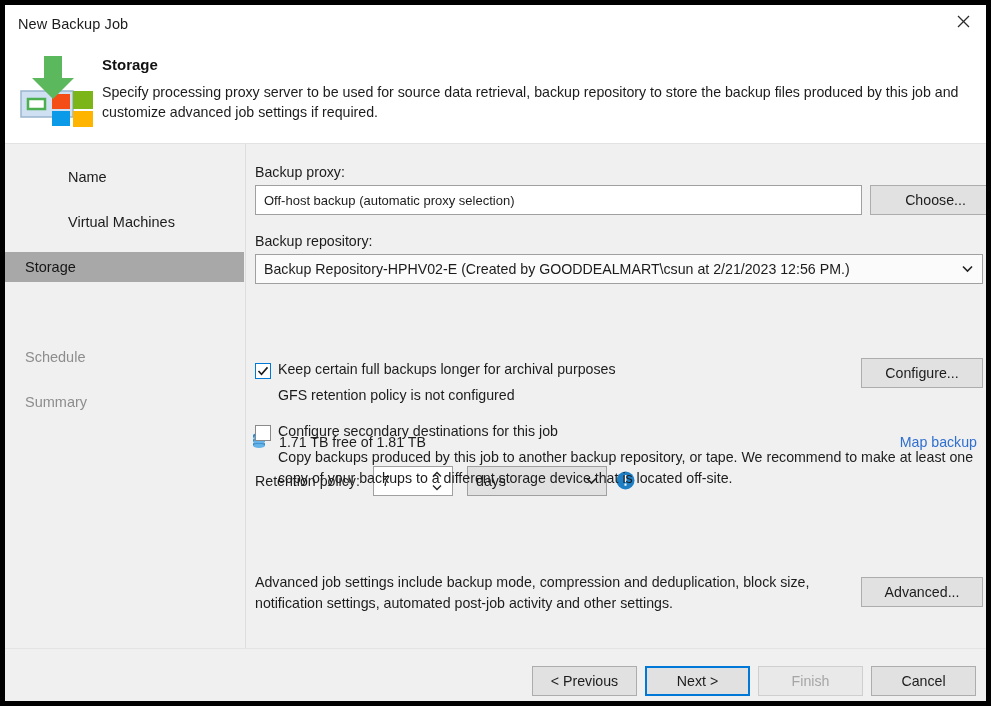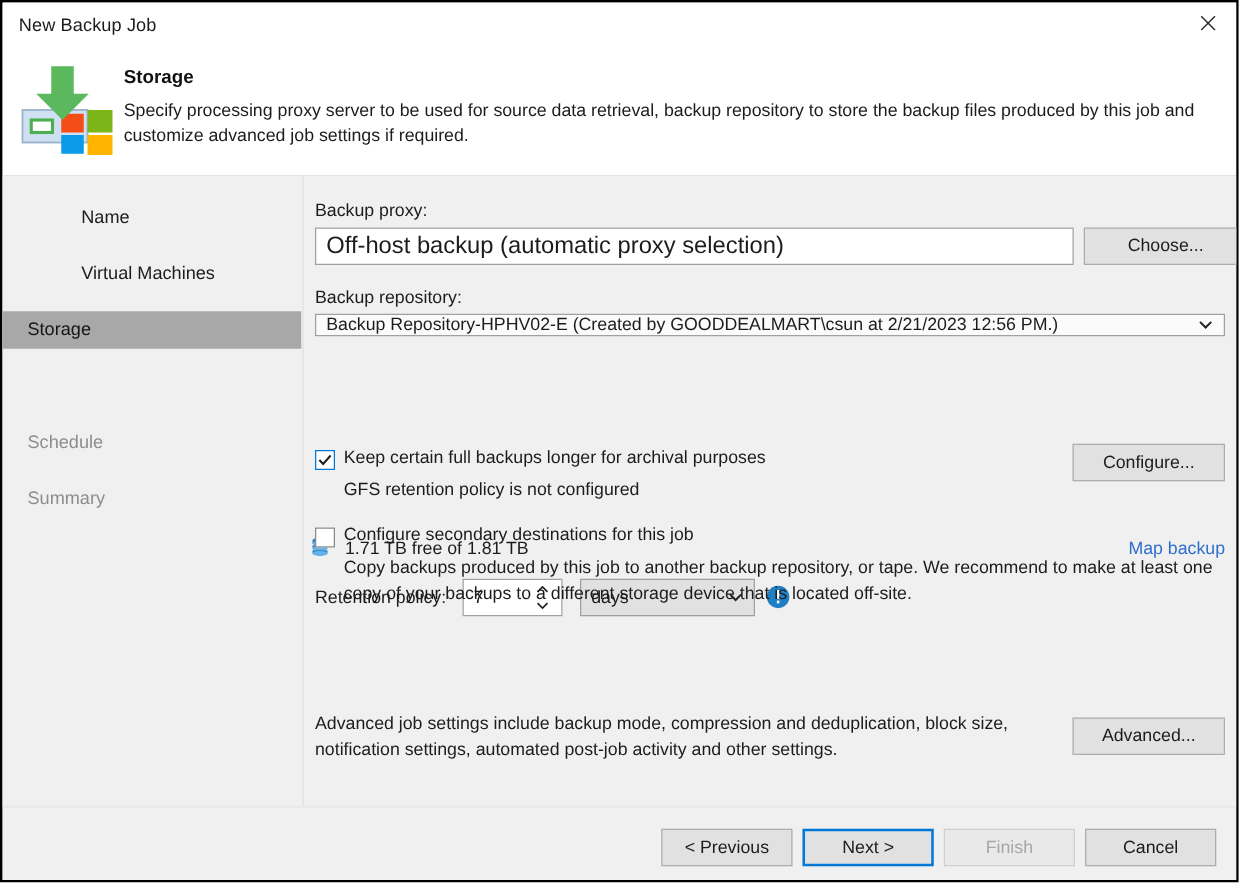--- a/index.html
+++ b/index.html
@@ -9,21 +9,21 @@
   }
   body {
     font-family: "Liberation Sans", sans-serif;
     -webkit-font-smoothing: antialiased;
   }
   #window {
     position: relative;
     width: 991px;
     height: 706px;
     box-sizing: border-box;
-    border: 2px solid #000000;
+    border: 5px solid #000000;
     background: #ffffff;
     overflow: hidden;
   }
 
   
   #titlebar {
     position: relative;
     height: 38px;
     background: #ffffff;
   }
@@ -129,21 +129,21 @@
     color: #1c1c1c;
   }
 
   .textbox {
     position: absolute;
     box-sizing: border-box;
     background: #ffffff;
     border: 1px solid #a0a0a0;
     display: flex;
     align-items: center;
-    font-size: 19px;
+    font-size: 13px;
     color: #1c1c1c;
     padding-left: 8px;
     overflow: hidden;
     white-space: nowrap;
   }
 
   .combobox {
     position: absolute;
     box-sizing: border-box;
     background: #fbfbfb;
@@ -349,21 +349,21 @@
       </div>
     </div>
 
     <div id="content">
 
       <div class="field-label" style="left:9px; top:20px;">Backup proxy:</div>
       <div class="textbox" style="left:9px; top:41px; width:607px; height:30px;">Off-host backup (automatic proxy selection)</div>
       <div class="btn" style="left:624px; top:41px; width:131px; height:30px;">Choose...</div>
 
       <div class="field-label" style="left:9px; top:89px;">Backup repository:</div>
-      <div class="combobox" style="left:9px; top:110px; width:728px; height:18px;">
+      <div class="combobox" style="left:9px; top:110px; width:728px; height:30px;">
         <span>Backup Repository-HPHV02-E (Created by GOODDEALMART\csun at 2/21/2023 12:56 PM.)</span>
         <span class="combo-arrow">
           <svg width="11" height="8" viewBox="0 0 11 8">
             <path d="M1 1.5 L5.5 6 L10 1.5" stroke="#222222" stroke-width="1.6" fill="none"></path>
           </svg>
         </span>
       </div>
 
       <div id="repo-space-icon">
         <svg width="18" height="18" viewBox="0 0 18 18">

